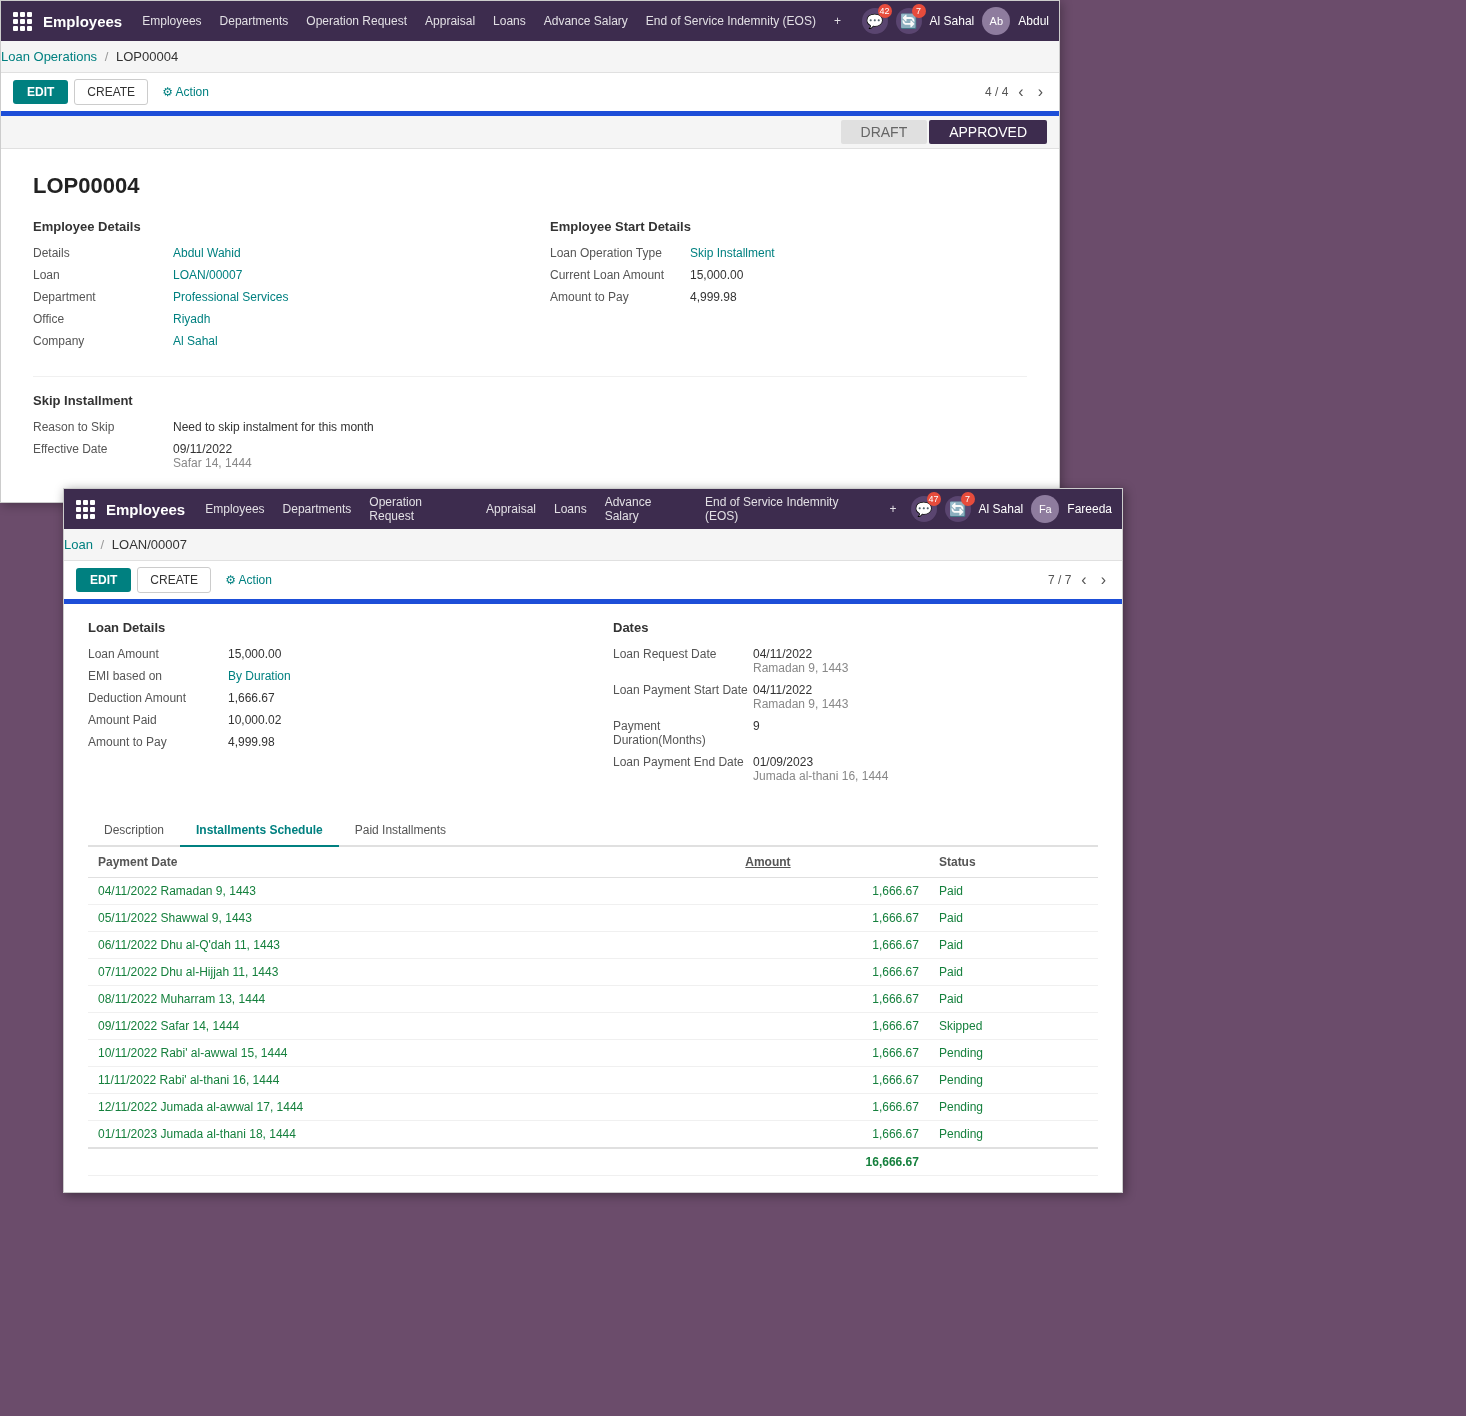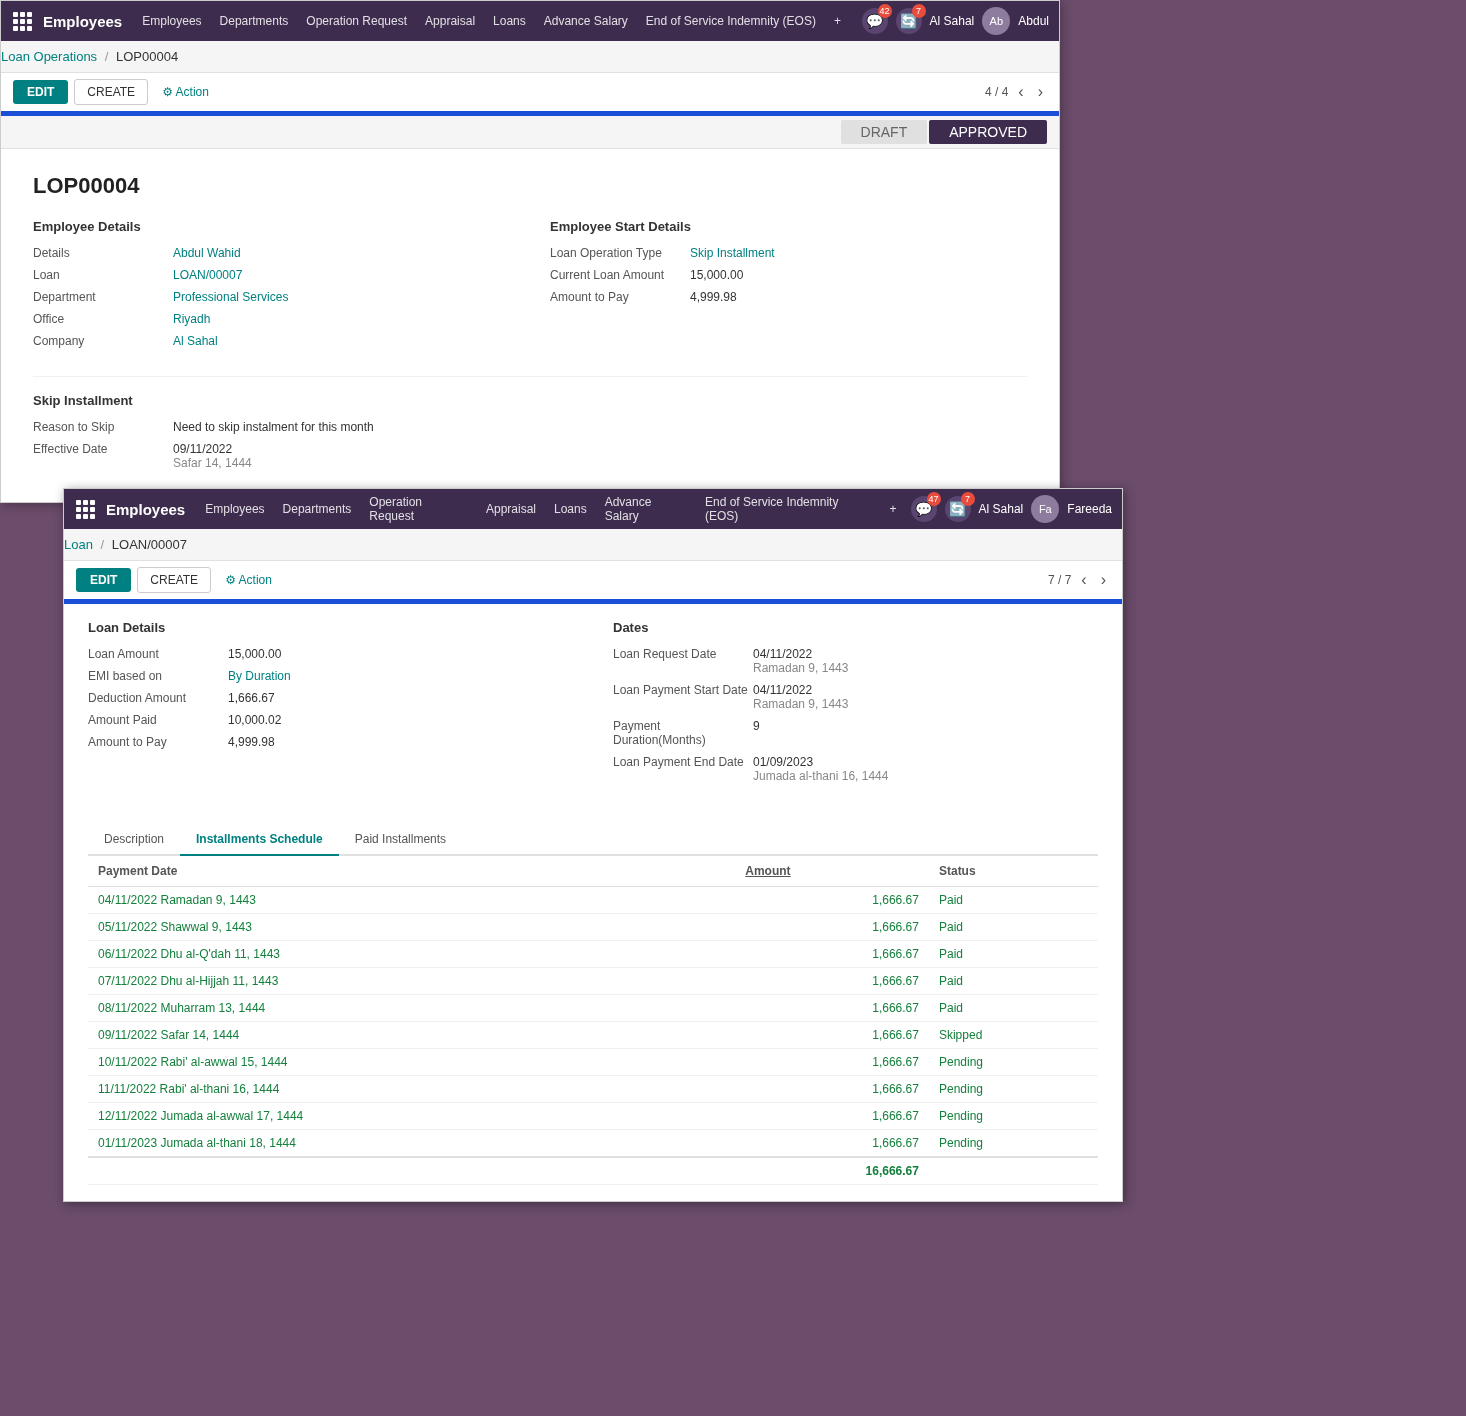--- a/index.html
+++ b/index.html
@@ -254,21 +254,21 @@
 
     
     .loan-detail-content {
       padding: 16px 24px;
       overflow-y: auto;
       max-height: 700px;
     }
     .loan-sections {
       display: flex;
       gap: 40px;
-      margin-bottom: 33px;
+      margin-bottom: 24px;
     }
     .loan-section {
       flex: 1;
     }
     .loan-section-title {
       font-size: 13px;
       font-weight: bold;
       color: #333;
       margin-bottom: 12px;
     }

